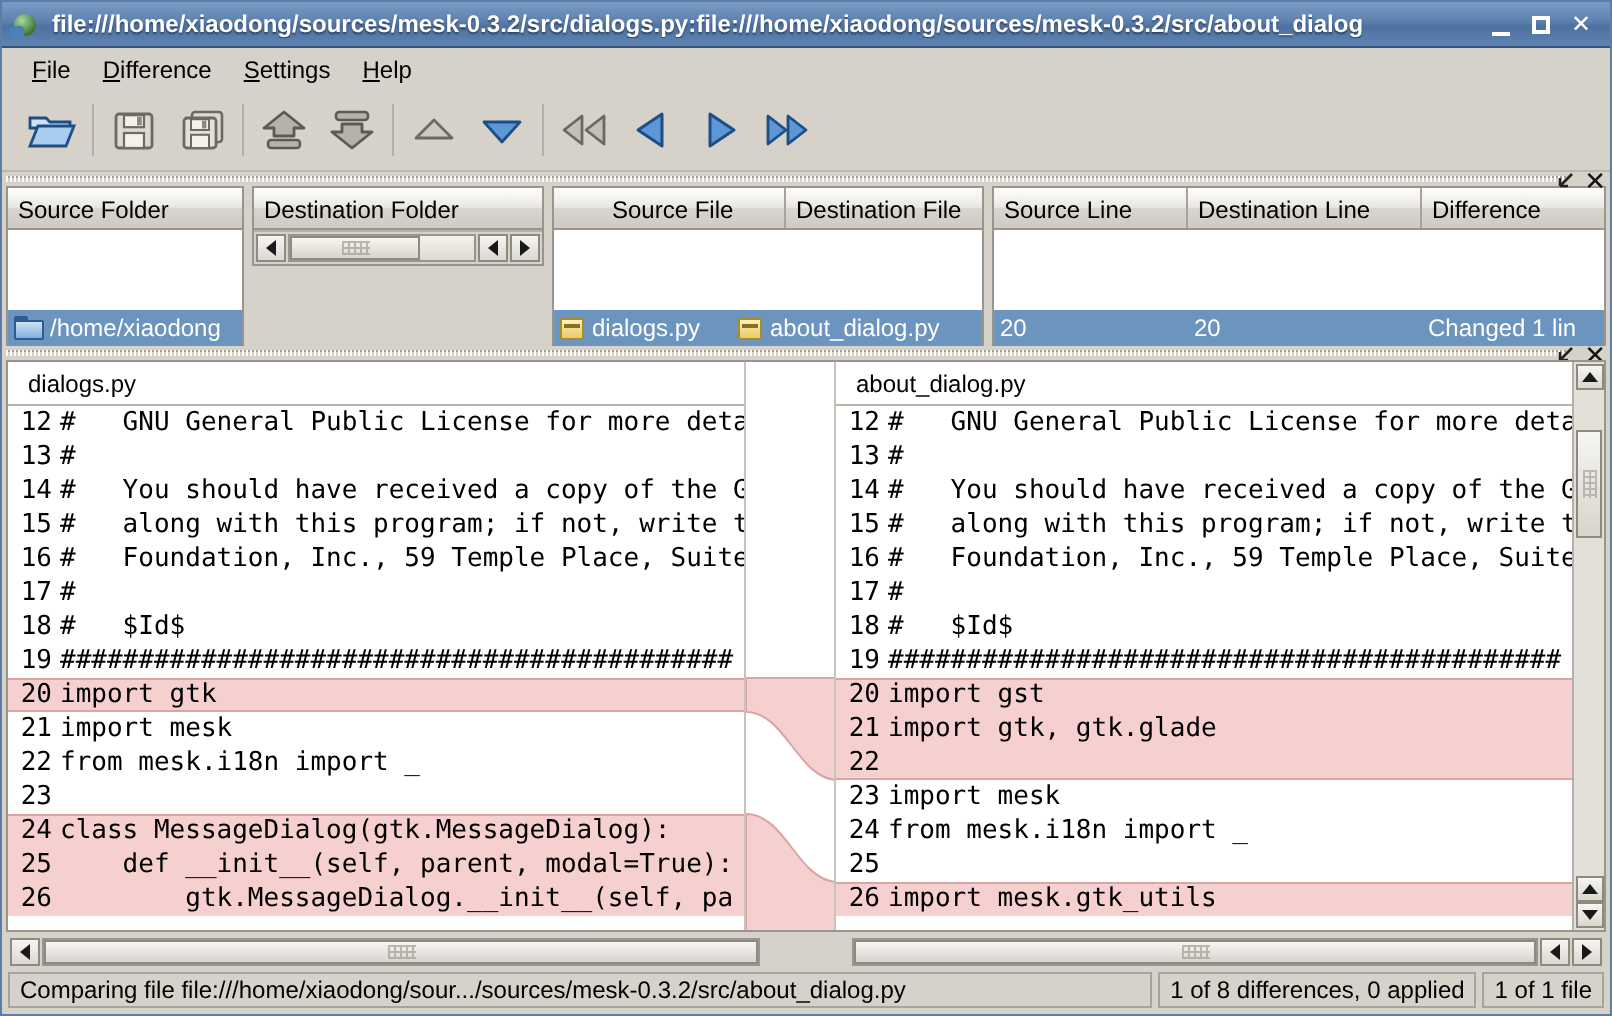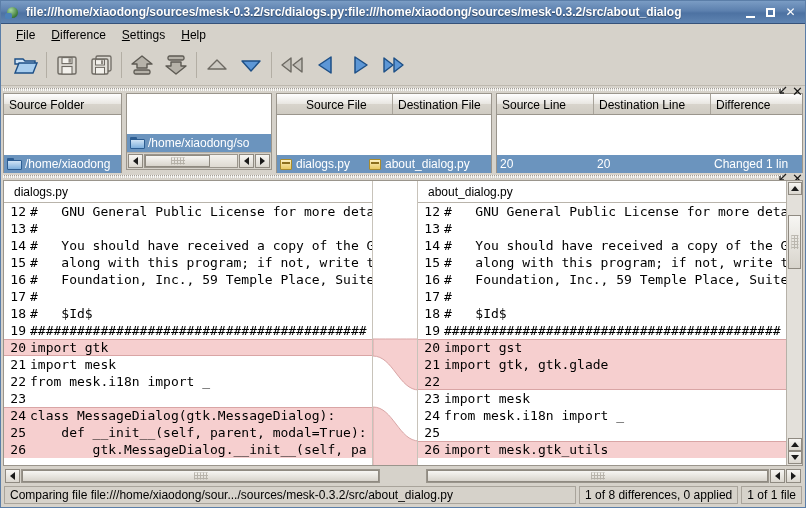--- a/index.html
+++ b/index.html
@@ -515,28 +515,22 @@
         <div class="sb-btn">
             <span class="arrow l"></span>
           </div>
         <div class="sb-btn">
             <span class="arrow r"></span>
           </div>
       </div>
     </div>
 
     <div class="listbox lb-folder2">
-      <div class="lb-body">
-        <div class="lb-row sel">
-          <span class="folder-ico">
-              <span class="ft"></span>
-              <span class="fb"></span>
-            </span>
-          <span class="cell">/home/xiaodong/so</span>
-        </div>
+      <div class="lb-head">
+        <div class="col" style="flex:1 1 auto;">Destination Folder</div>
       </div>
       <div class="hscroll">
         <div class="sb-btn">
             <span class="arrow l"></span>
           </div>
         <div class="hs-track">
           <div class="hs-thumb" style="left:0; width:65px;"></div>
         </div>
         <div class="sb-btn">
             <span class="arrow l"></span>

